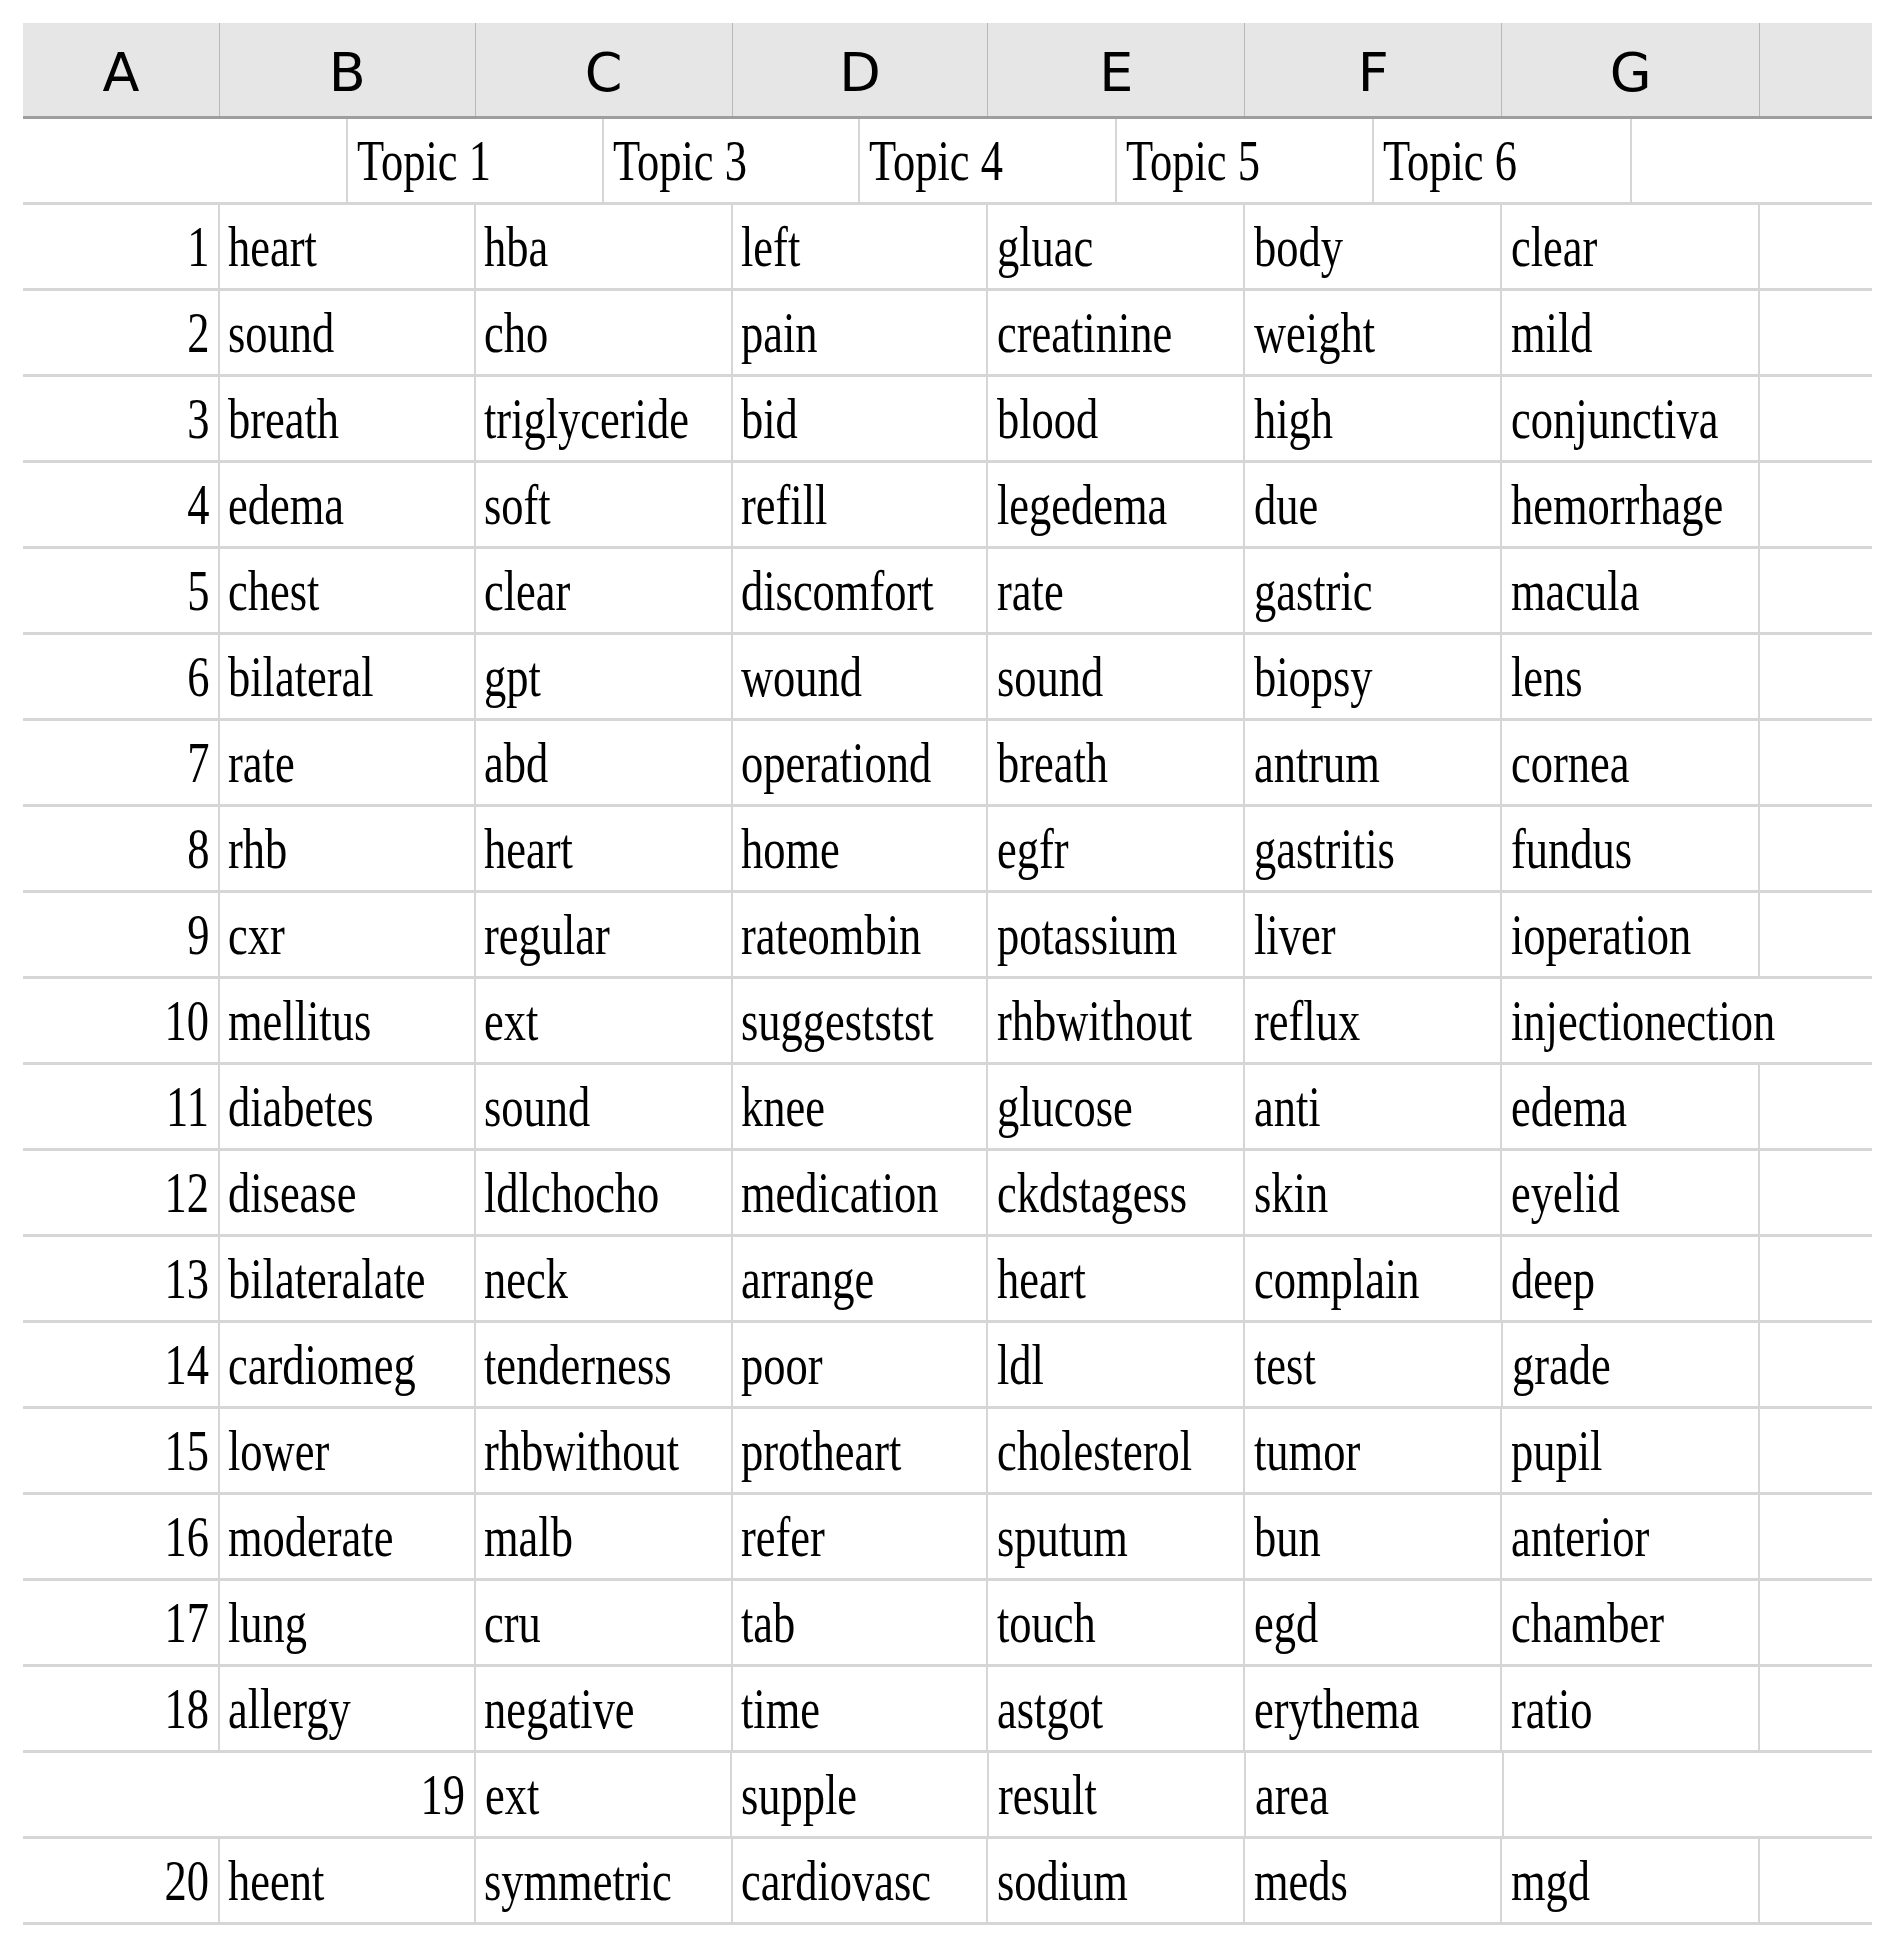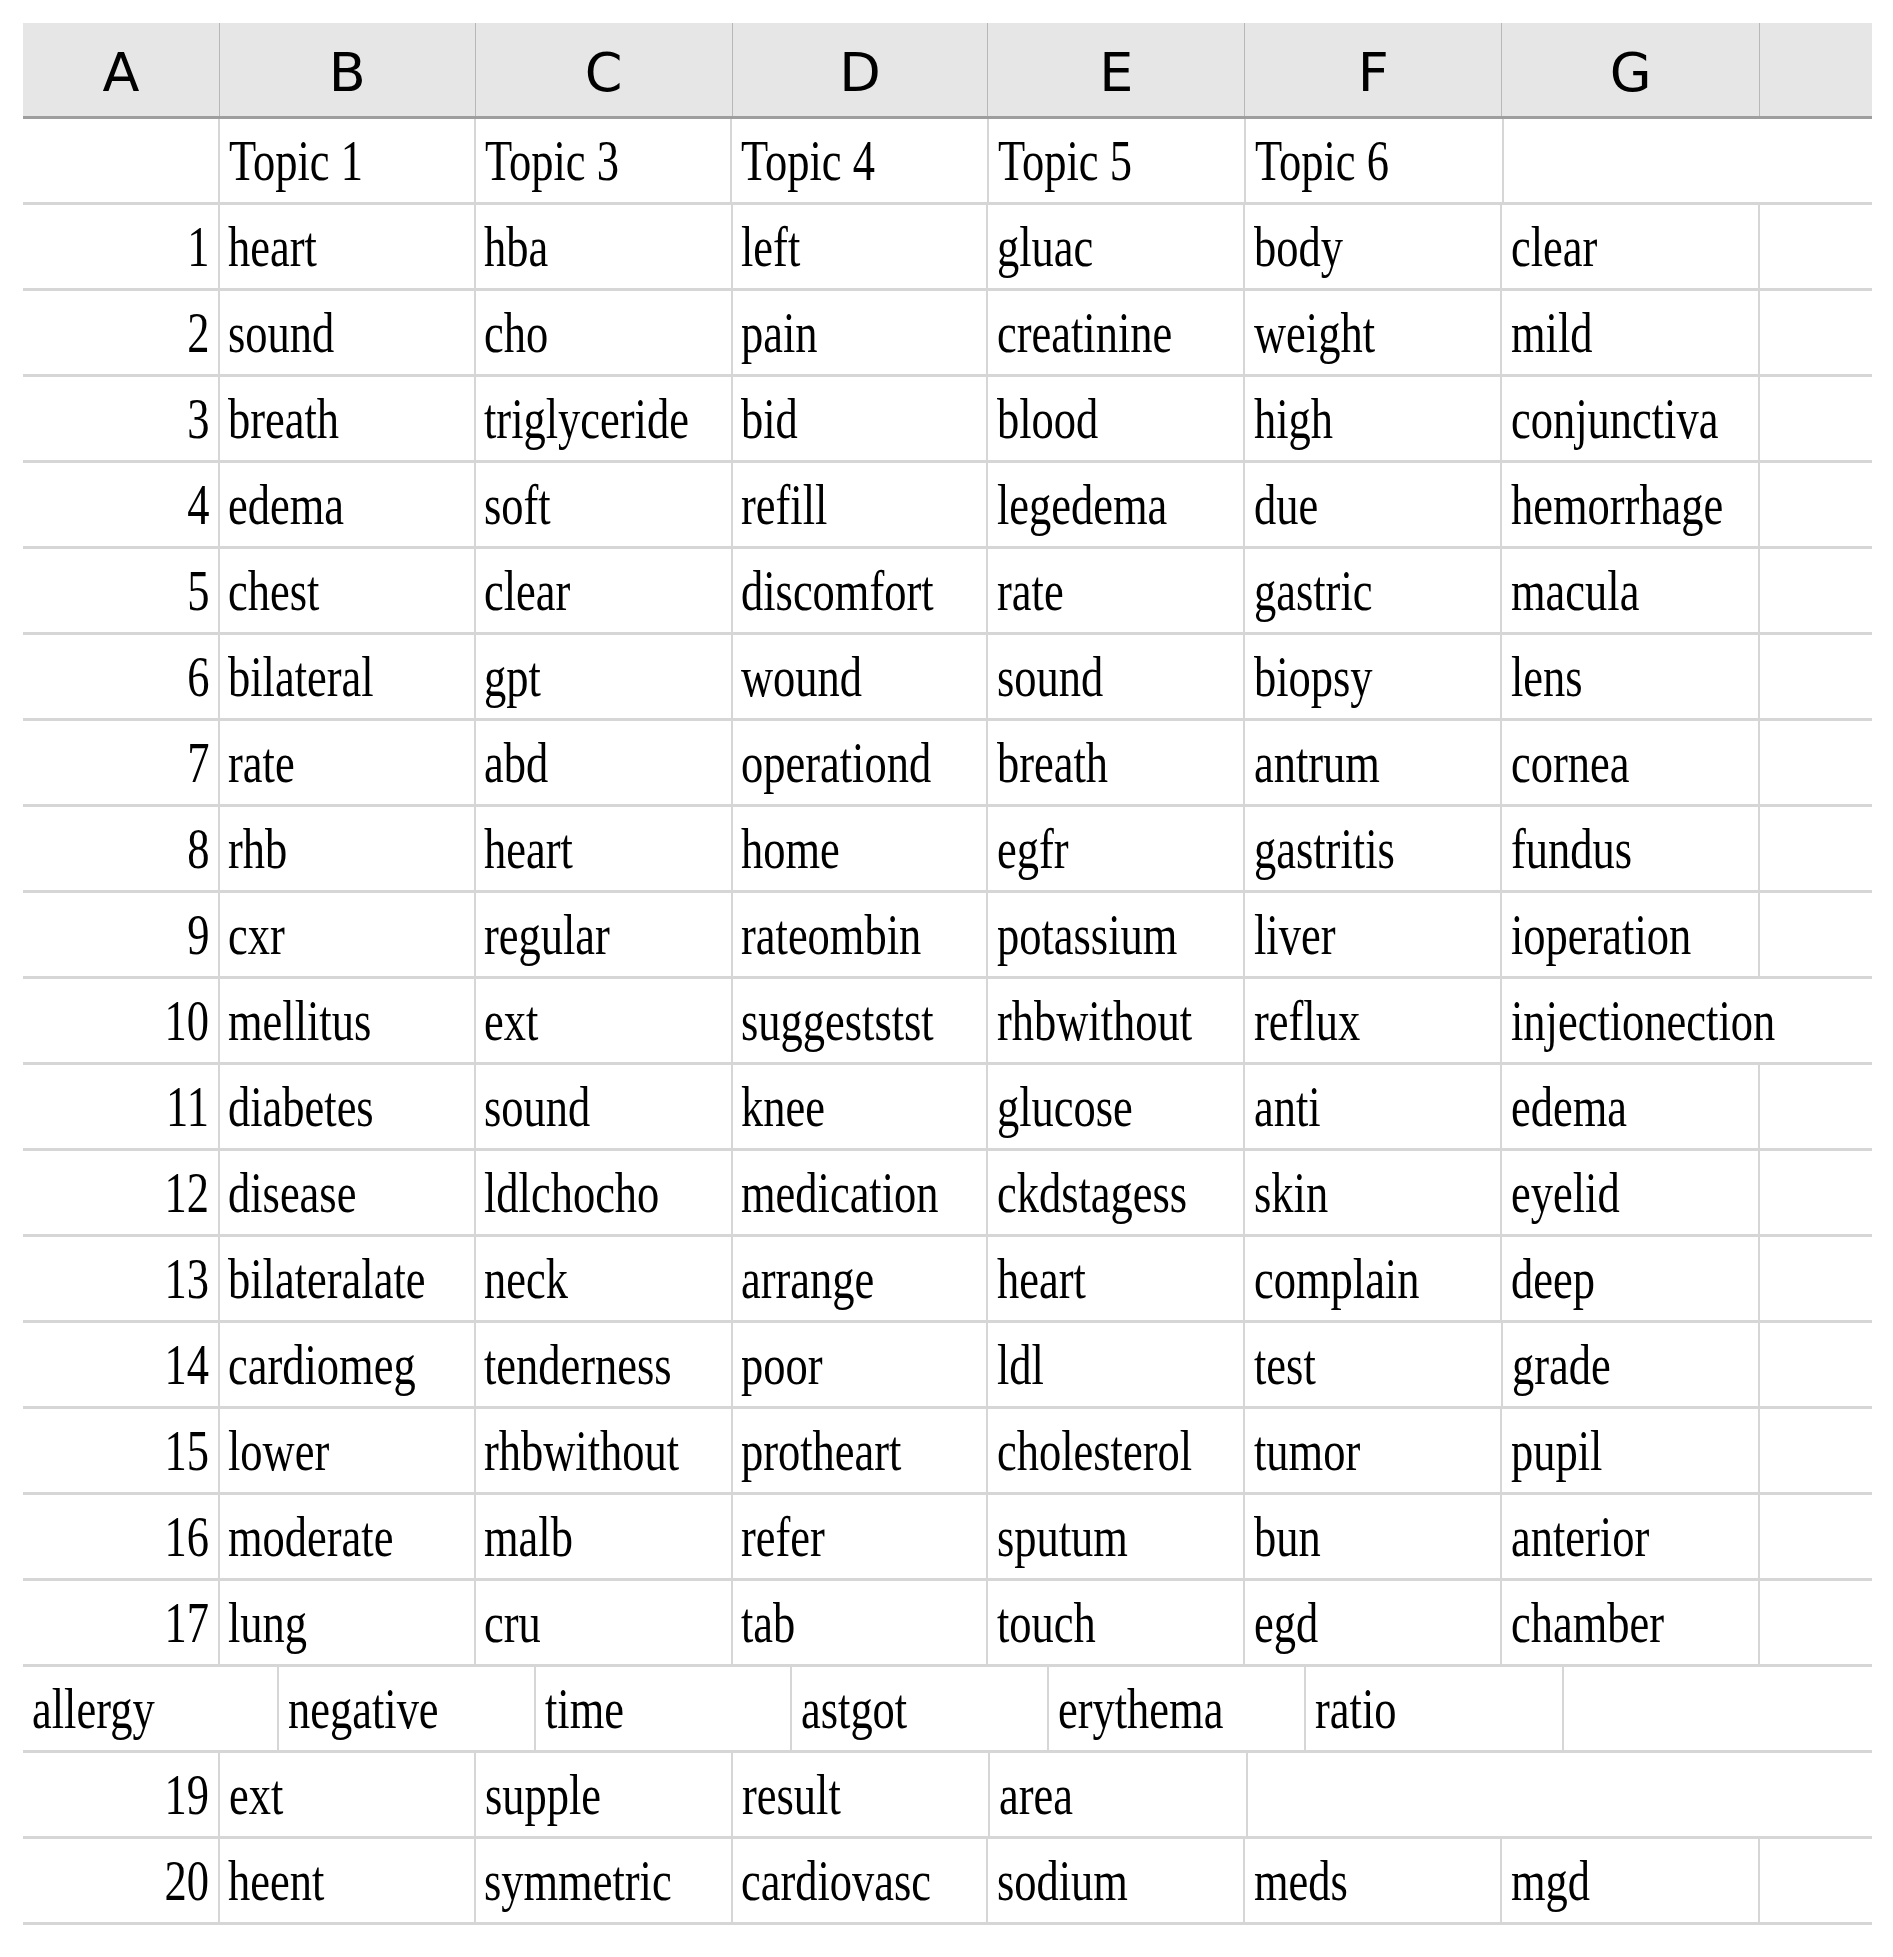--- a/index.html
+++ b/index.html
@@ -22,20 +22,21 @@
       font-size: 54px; font-weight: 400;
       border-right: 1.7px solid #b8b8b8;
       padding-top: 7px;
     }
     .col-header.first { border-right: 1.7px solid #b8b8b8; }
     .col-header.last { border-right: none; }
     .row {
       display: flex; height: 86px;
       border-bottom: 3.5px solid #d6d6d6;
       box-sizing: border-box;
+      justify-content: center;
     }
     .cell {
       box-sizing: border-box;
       height: 100%;
       border-right: 2.6px solid #d6d6d6;
       font-size: 57px;
       line-height: 83px;
       white-space: nowrap;
       overflow: visible;
       padding-left: 8.6px;
@@ -251,20 +252,21 @@
         <div class="cell c-a idx"><span class="txt">17</span></div>
         <div class="cell c-b clip"><span class="txt">lung</span></div>
         <div class="cell c-c clip"><span class="txt">cru</span></div>
         <div class="cell c-d clip"><span class="txt">tab</span></div>
         <div class="cell c-e clip"><span class="txt">touch</span></div>
         <div class="cell c-f clip"><span class="txt">egd</span></div>
         <div class="cell c-g"><span class="txt">chamber</span></div>
         <div class="cell c-h last"></div>
       </div>
       <div class="row">
+        <div class="cell c-a idx"><span class="txt">18</span></div>
         <div class="cell c-b clip"><span class="txt">allergy</span></div>
         <div class="cell c-c clip"><span class="txt">negative</span></div>
         <div class="cell c-d clip"><span class="txt">time</span></div>
         <div class="cell c-e clip"><span class="txt">astgot</span></div>
         <div class="cell c-f clip"><span class="txt">erythema</span></div>
         <div class="cell c-g"><span class="txt">ratio</span></div>
         <div class="cell c-h last"></div>
       </div>
       <div class="row">
         <div class="cell c-a idx"><span class="txt">19</span></div>

